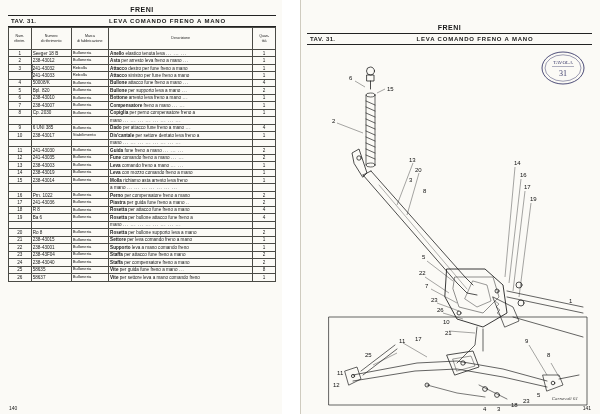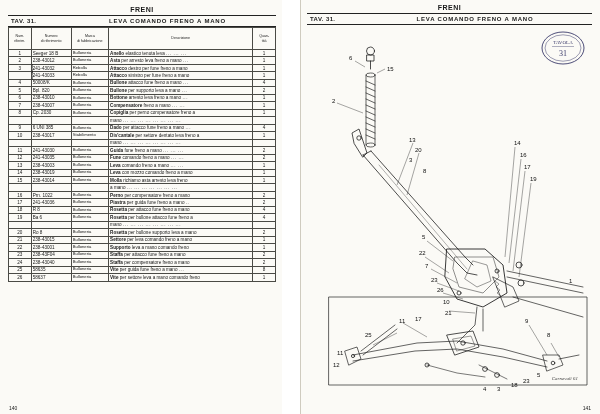--- a/index.html
+++ b/index.html
@@ -25,21 +25,21 @@
     height: 414px;
     background: #fbfaf6;
     box-sizing: border-box;
   }
   .page-left {
     width: 300px;
     padding: 6px 6px 0 8px;
   }
   .page-right {
     width: 300px;
-    padding: 4px 8px 0 6px;
+    padding: 24px 8px 0 6px;
     border-left: 1px solid #cfcbbf;
     margin-left: 18px;
   }
   .page-header {
     text-align: center;
     font-size: 7px;
     font-weight: bold;
     letter-spacing: 0.5px;
     margin-bottom: 2px;
   }

